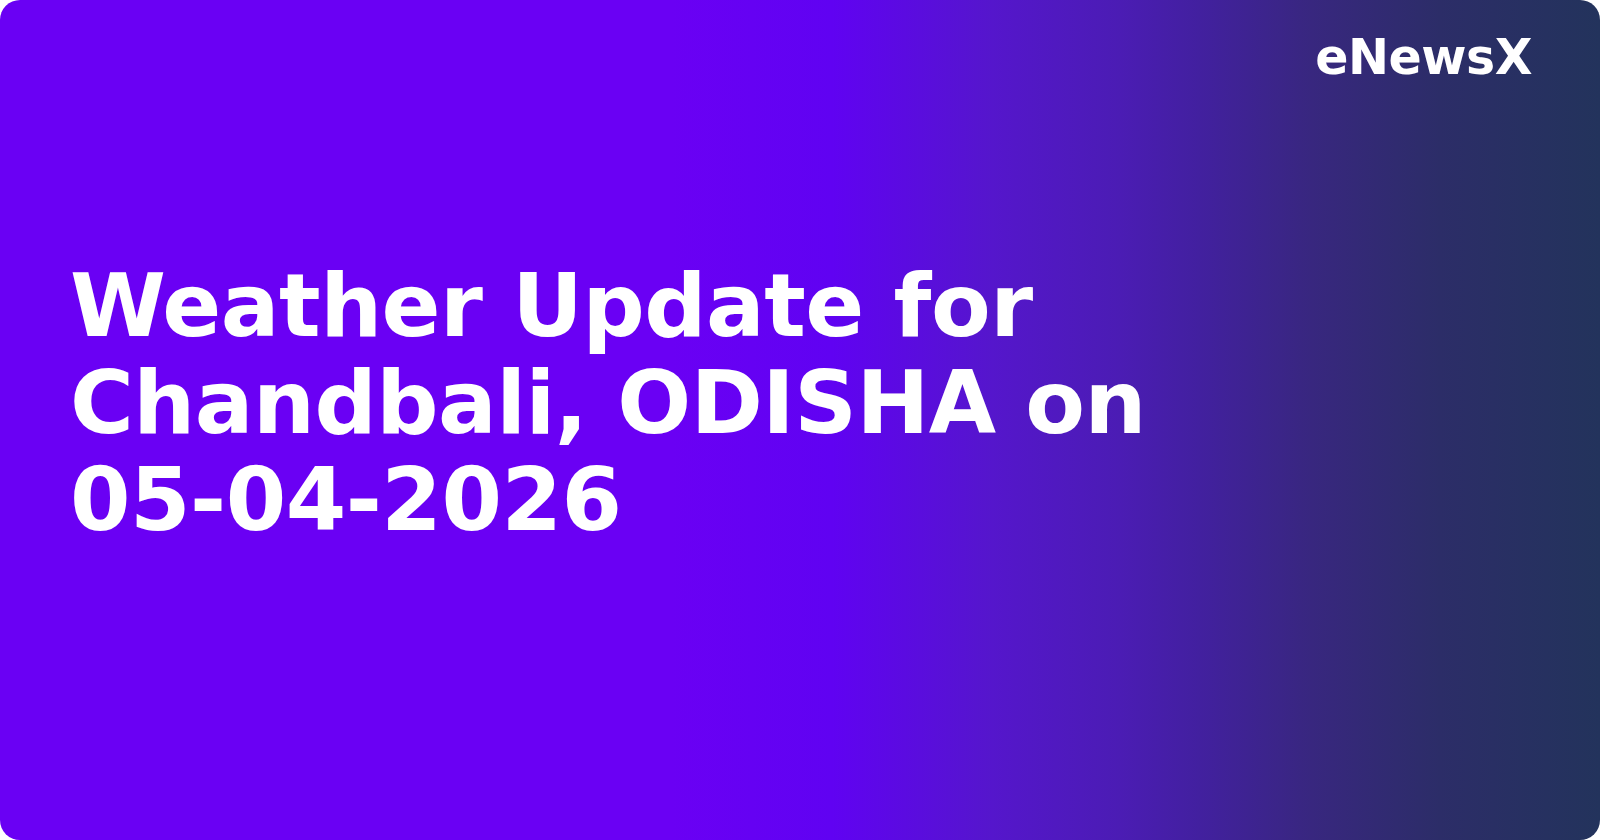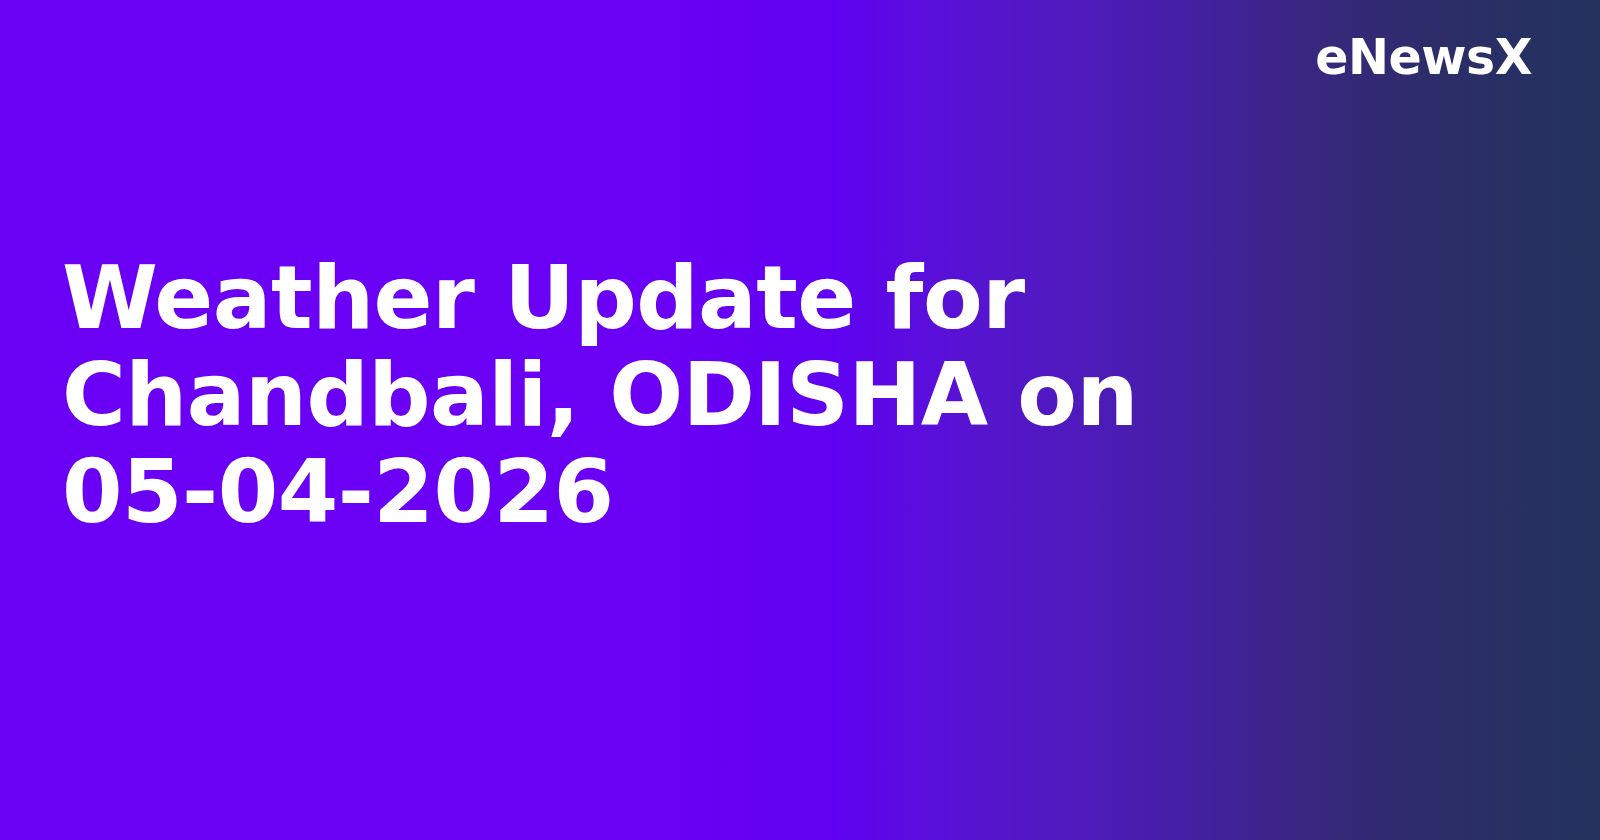--- a/index.html
+++ b/index.html
@@ -24,20 +24,21 @@
       #6a00f4 42%,
       #6002f2 52%,
       #5516cc 62%,
       #4b1cb4 70%,
       #42209f 75%,
       #38277f 82%,
       #2c2d68 90%,
       #23335c 100%
     );
     overflow: hidden;
+    border-radius: 20px;
   }
 
   
   #brand-logo {
     position: absolute;
     top: 31px;
     right: 68px;
     color: #ffffff;
     font-family: "DejaVu Sans", "Liberation Sans", sans-serif;
     font-size: 49px;
@@ -50,21 +51,21 @@
 
   
   #headline-block {
     position: absolute;
     left: 58px;
     top: 246px;
     width: 1120px;
   }
 
   #headline {
-    margin: 4px;
+    margin: 12px;
     color: #ffffff;
     font-family: "DejaVu Sans", "Liberation Sans", sans-serif;
     font-size: 87px;
     font-weight: 700;
     line-height: 97px;
     letter-spacing: -0.5px;
     text-align: left;
     word-wrap: break-word;
   }
 </style>

